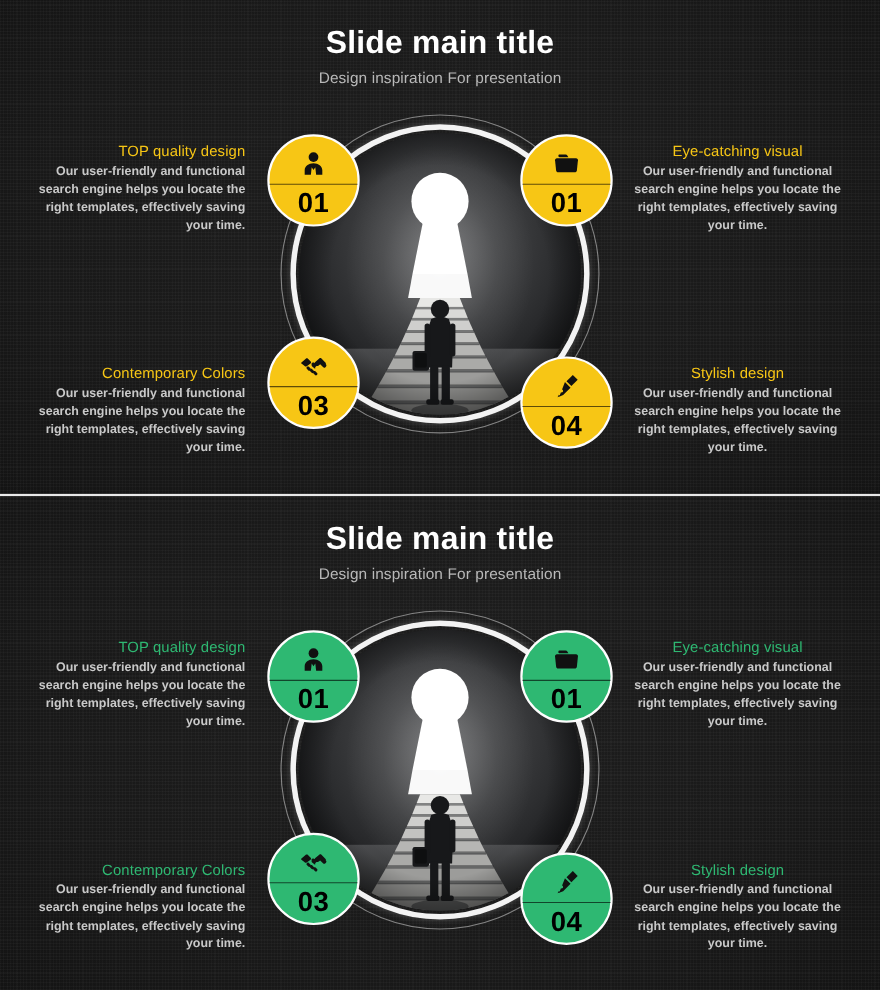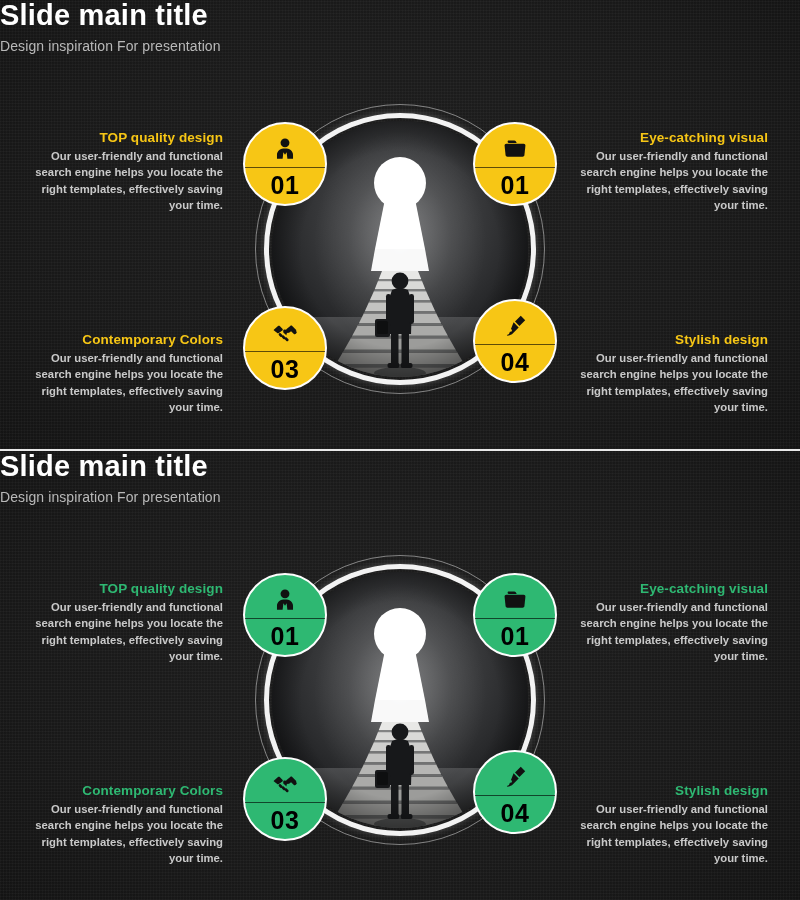--- a/index.html
+++ b/index.html
@@ -48,21 +48,21 @@
   }
   .arc.a1 { width: 1180px; height: 1180px; left: -190px; top: -372px; }
   .arc.a2 { width: 1400px; height: 1400px; left: -300px; top: -480px; border-color: rgba(255,255,255,0.022); }
   .arc.glow {
     width: 1060px; height: 1060px; left: -130px; top: -310px;
     border: none;
     background: radial-gradient(circle at 50% 50%, rgba(255,255,255,0.014) 60%, rgba(0,0,0,0) 72%);
   }
 
   
-  .header { position: relative; z-index: 6; }
+  .header { position: relative; text-align: center; padding-top: 24px; z-index: 6; }
   .slide-title {
     font-size: 29px; font-weight: bold; color: #ffffff;
     letter-spacing: 0.2px; line-height: 1.1;
   }
   .slide-subtitle {
     font-size: 14px; color: #b9b9b9; margin-top: 6px; letter-spacing: 0.1px;
   }
 
   
   .stage {
@@ -112,38 +112,38 @@
     border-top: 1px solid rgba(0,0,0,0.62);
     margin: 1px 0 1px 0;
   }
   .badge .b-num {
     font-size: 25px; font-weight: bold; color: #000000;
     line-height: 1; margin-top: 4px; letter-spacing: 0.5px;
   }
   .badge.tl { left: 243px; top: 122px; }
   .badge.tr { left: 473px; top: 122px; }
   .badge.bl { left: 243px; top: 306px; }
-  .badge.br { left: 473px; top: 299px; }
+  .badge.br { left: 473px; top: 324px; }
 
   
   .tick {
     position: absolute;
     height: 0; border-top: 1px solid rgba(255,255,255,0.5);
     z-index: 2;
   }
 
   
   .txt { position: absolute; width: 195px; z-index: 6; }
   .txt.left  { left: 28px; text-align: right; }
-  .txt.right { left: 573px; text-align: right; }
+  .txt.right { left: 573px; text-align: center; }
   .txt.r1 { top: 130px; }
   .txt.r2 { top: 332px; }
 
   .txt h3 {
-    font-size: 13.5px; font-weight: bold; letter-spacing: 0.1px;
+    font-size: 13.5px; font-weight: normal; letter-spacing: 0.1px;
     margin-bottom: 3px;
   }
   .txt p {
     font-size: 11.3px; color: #c9c9c9; line-height: 1.45; font-weight: bold;
   }
 
   
   .panel { --accent: #f5c518; }
   .panel .badge { background: var(--accent); }
   .panel .txt h3 { color: var(--accent); }

